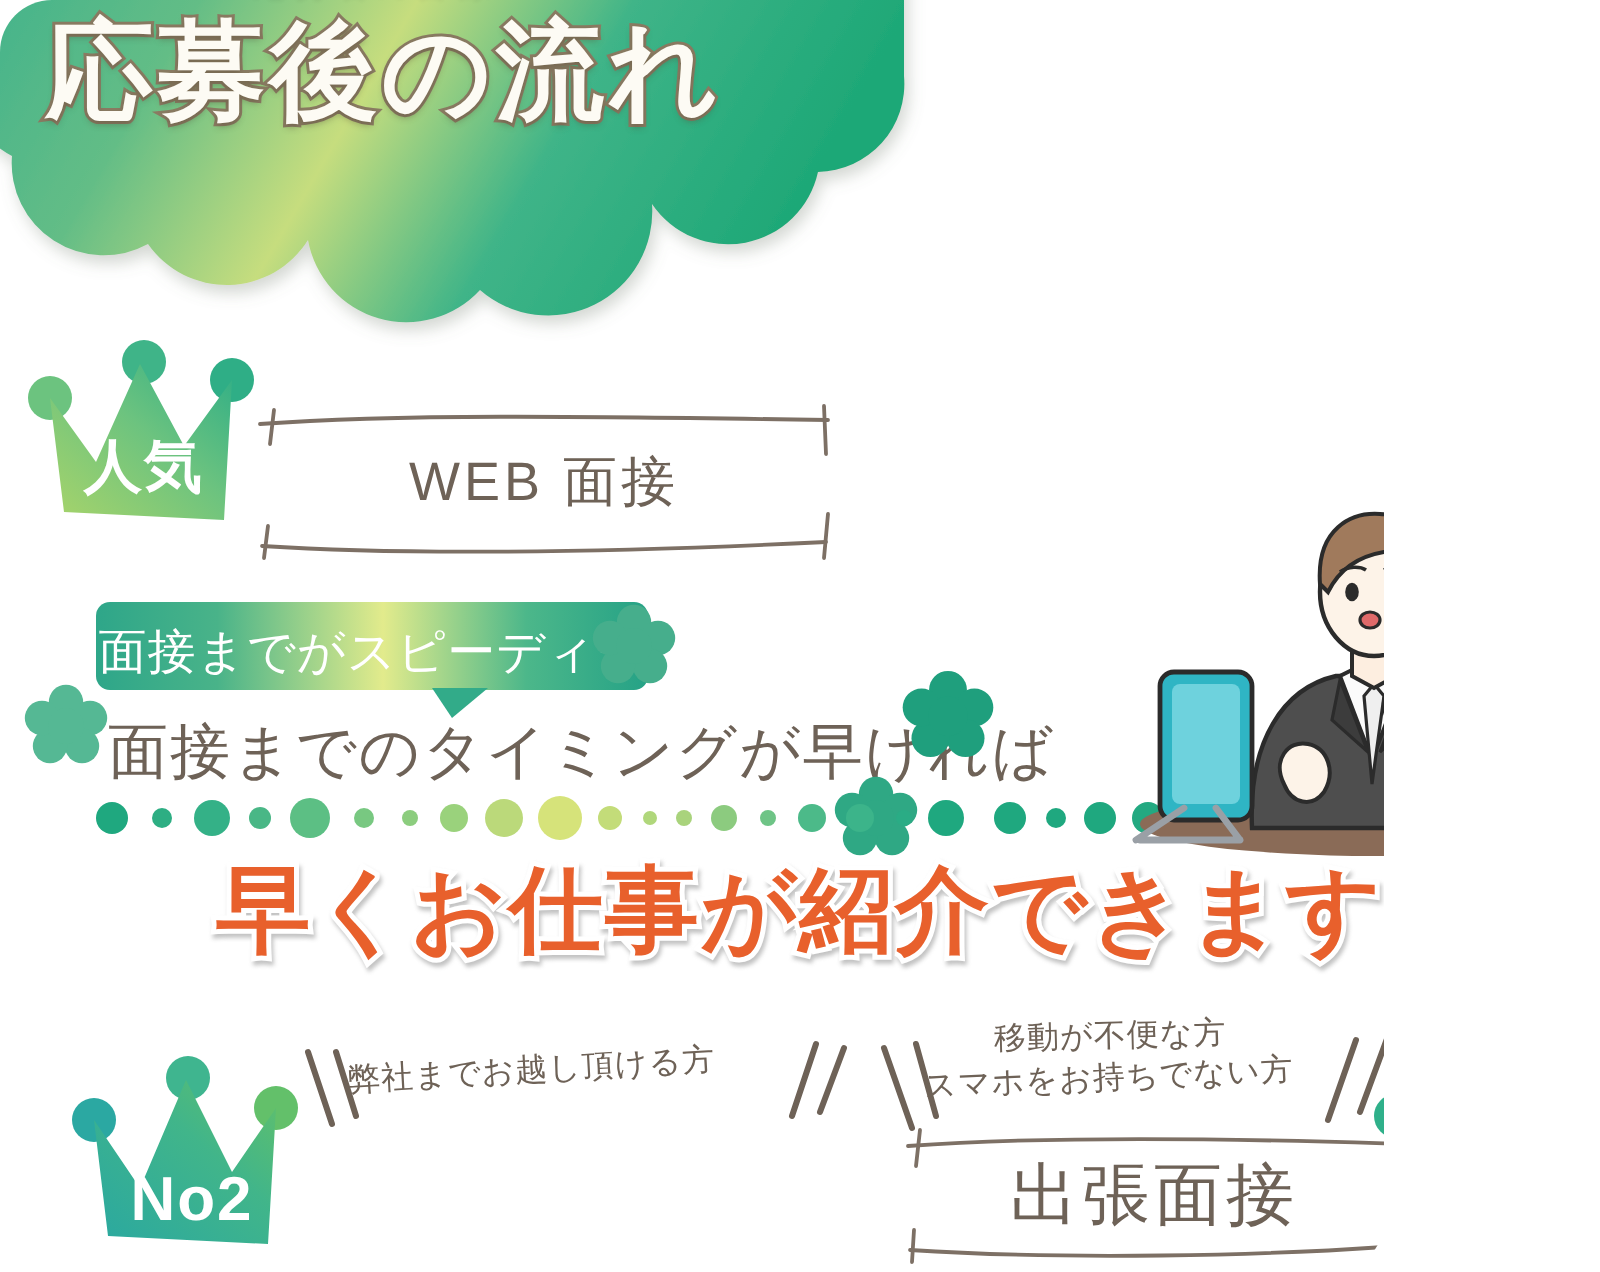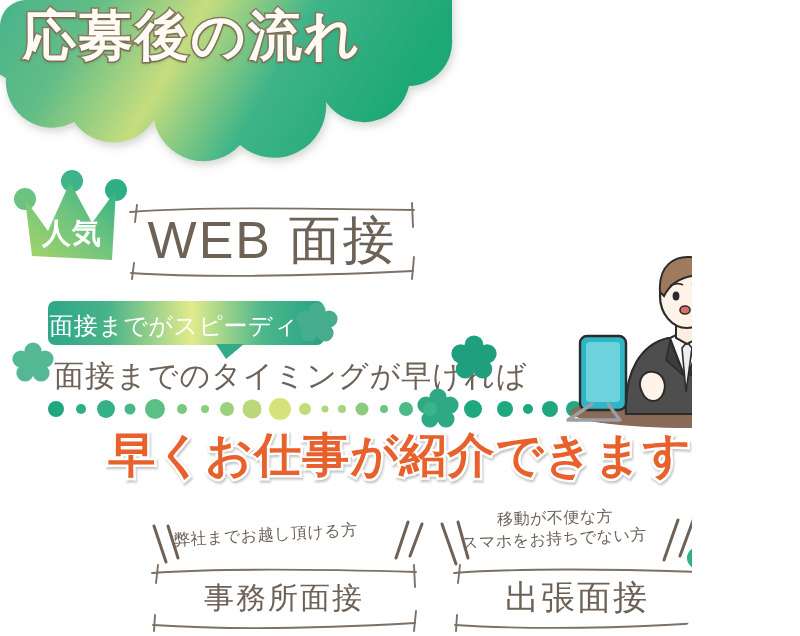--- a/index.html
+++ b/index.html
@@ -60,21 +60,21 @@
   #crown-no3 .clabel{font-size:31px;padding-top:24px;}
 
   
   .hbox{position:absolute;}
   .hbox svg{position:absolute;inset:0;width:100%;height:100%;overflow:visible;}
   .hbox .htxt{
     position:absolute;inset:0;display:flex;align-items:center;justify-content:center;
     color:#6e6257;letter-spacing:2px;
   }
   #box-web{left:128px;top:203px;width:288px;height:76px;}
-  #box-web .htxt{font-size:52px;}
+  #box-web .htxt{font-size:27px;}
   #box-jimusho{left:150px;top:565px;width:268px;height:66px;}
   #box-jimusho .htxt{font-size:30px;}
   #box-shutcho{left:452px;top:565px;width:250px;height:66px;}
   #box-shutcho .htxt{font-size:34px;}
 
   
   .cap{
     position:absolute;color:#6e6257;font-size:16px;letter-spacing:.5px;
     white-space:nowrap;
   }
@@ -329,52 +329,55 @@
 
       <path d="M148,108 C142,96 150,86 160,88 C170,90 174,102 168,114 C162,124 152,120 148,108 Z" fill="#fdf3e8" stroke="#2b2b2b" stroke-width="2"></path>
       <path d="M152,96 L152,112 M158,93 L158,112 M164,95 L164,112" stroke="#2b2b2b" stroke-width="1.5" fill="none"></path>
 
       <rect x="34" y="84" width="46" height="74" rx="7" fill="#2fb5c4" stroke="#2b2b2b" stroke-width="2.4"></rect>
       <rect x="40" y="90" width="34" height="60" rx="4" fill="#6ed2dd" stroke="none"></rect>
       <path d="M46,152 L22,168 M62,152 L74,168 M24,168 L74,168" stroke="#9aa0a6" stroke-width="3.4" fill="none" stroke-linecap="round"></path>
     </svg>
   </div>
 
+  <div class="crown" id="crown-no2">
+    <svg viewBox="0 0 120 100" width="120" height="100">
+      <defs>
+        <linearGradient id="gC2" x1="0" y1="1" x2="1" y2="0">
+          <stop offset="0%" stop-color="#2aa8a0"></stop>
+          <stop offset="60%" stop-color="#41b58a"></stop>
+          <stop offset="100%" stop-color="#62c06a"></stop>
+        </linearGradient>
+      </defs>
+      <circle cx="11" cy="32" r="11" fill="#2ba8a2"></circle>
+      <circle cx="58" cy="11" r="11" fill="#3fb58f"></circle>
+      <circle cx="102" cy="26" r="11" fill="#63c06a"></circle>
+      <path fill="url(#gC2)" d="M11,32 L34,66 L57,12 L80,58 L102,26 L98,94 L18,90 Z"></path>
+    </svg>
+    <div class="clabel">No2</div>
+  </div>
 
   <div class="slashes" id="sl-l1">
     <svg width="34" height="42" viewBox="0 0 34 42">
       <g stroke="#6e6257" stroke-width="3" stroke-linecap="round">
         <path d="M4,2 L16,38"></path>
           <path d="M18,2 L28,34"></path>
       </g>
     </svg>
   </div>
   <div class="cap" id="cap-jimusho">弊社までお越し頂ける方</div>
   <div class="slashes" id="sl-r1">
     <svg width="34" height="42" viewBox="0 0 34 42">
       <g stroke="#6e6257" stroke-width="3" stroke-linecap="round">
         <path d="M16,2 L4,38"></path>
           <path d="M30,4 L18,36"></path>
       </g>
     </svg>
   </div>
 
-  <div class="hbox" id="box-jimusho">
-    <svg viewBox="0 0 268 66" preserveAspectRatio="none">
-      <g fill="none" stroke="#7d7065" stroke-width="1.9" stroke-linecap="round">
-        <path d="M2,8 C70,3 160,4 266,7"></path>
-        <path d="M3,60 C80,65 180,63 265,58"></path>
-        <path d="M8,0 L6,18"></path>
-        <path d="M5,50 L4,66"></path>
-        <path d="M264,0 L265,22"></path>
-        <path d="M266,46 L264,66"></path>
-      </g>
-    </svg>
-    <div class="htxt">事務所面接</div>
-  </div>
 
   <div class="slashes" id="sl-l2">
     <svg width="34" height="48" viewBox="0 0 34 48">
       <g stroke="#6e6257" stroke-width="3" stroke-linecap="round">
         <path d="M4,4 L18,44"></path>
           <path d="M20,2 L30,38"></path>
       </g>
     </svg>
   </div>
   <div class="cap" id="cap-shutcho1">移動が不便な方</div>

